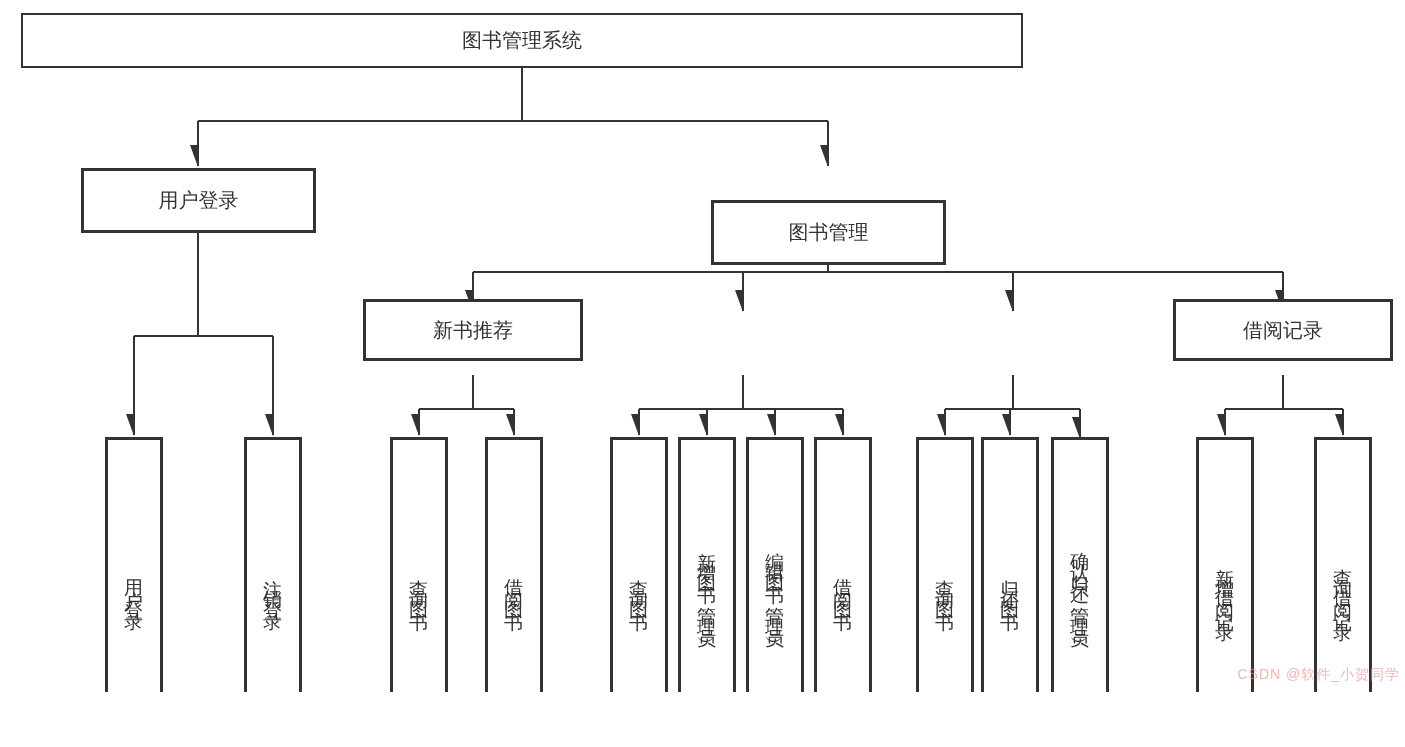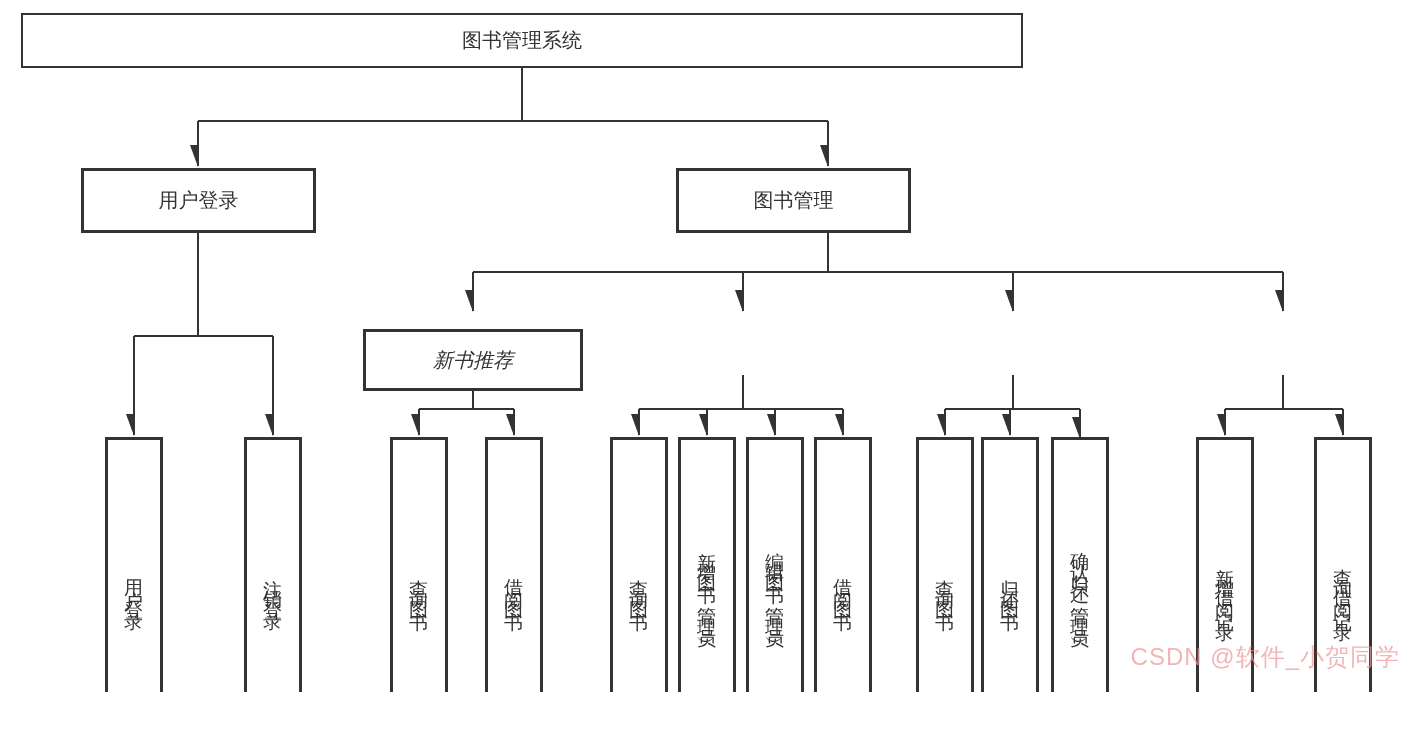--- a/index.html
+++ b/index.html
@@ -23,36 +23,36 @@
     display:flex;
     align-items:center;
     justify-content:center;
     color:#333333;
     font-size:20px;
     z-index:2;
     white-space:nowrap;
   }
   .root { left:21px; top:13px; width:1002px; height:55px; border-width:2px; }
   .lv2 { top:168px; width:235px; height:65px; }
-  .lv3 { top:329px; width:220px; height:62px;font-style:italic; }
+  .lv3 { top:299px; width:220px; height:62px; }
   .vbox { top:437px; width:58px; height:298px; }
   .vtext {
     writing-mode: vertical-rl;
     text-orientation: mixed;
     font-size:19px;
     line-height:1;
     letter-spacing:11px;
     color:#333333;
   }
   .watermark {
     position:absolute;
     right:5px;
-    bottom:19px;
+    bottom:8px;
     z-index:3;
-    font-size:24px;
+    font-size:14px;
     letter-spacing:1px;
     color:rgba(236,150,150,0.70);
     white-space:nowrap;
   }
 </style>
 </head>
 <body>
 
 <div class="canvas">
 
@@ -107,23 +107,24 @@
     <g>
       <path class="ln" d="M1283,375 V409 M1225,409 H1343"></path>
       <path class="ln ar" d="M1225,409 V435"></path>
       <path class="ln ar" d="M1343,409 V435"></path>
     </g>
   </svg>
 
   <div class="box root">图书管理系统</div>
 
   <div class="box lv2" style="left:81px;">用户登录</div>
-  <div class="box lv2" style="left:676px;">图书管理</div>
+  <div class="box lv2" style="left:711px;margin-top:32px;">图书管理</div>
 
   <div class="box lv3" style="left:363px;">新书推荐</div>
+  <div class="box lv3" style="left:1173px;">借阅记录</div>
 
   <div class="box vbox" style="left:105px;">
     <span class="vtext">用户登录</span>
   </div>
   <div class="box vbox" style="left:244px;">
     <span class="vtext">注销登录</span>
   </div>
 
   <div class="box vbox" style="left:390px;">
     <span class="vtext">查询图书</span>

